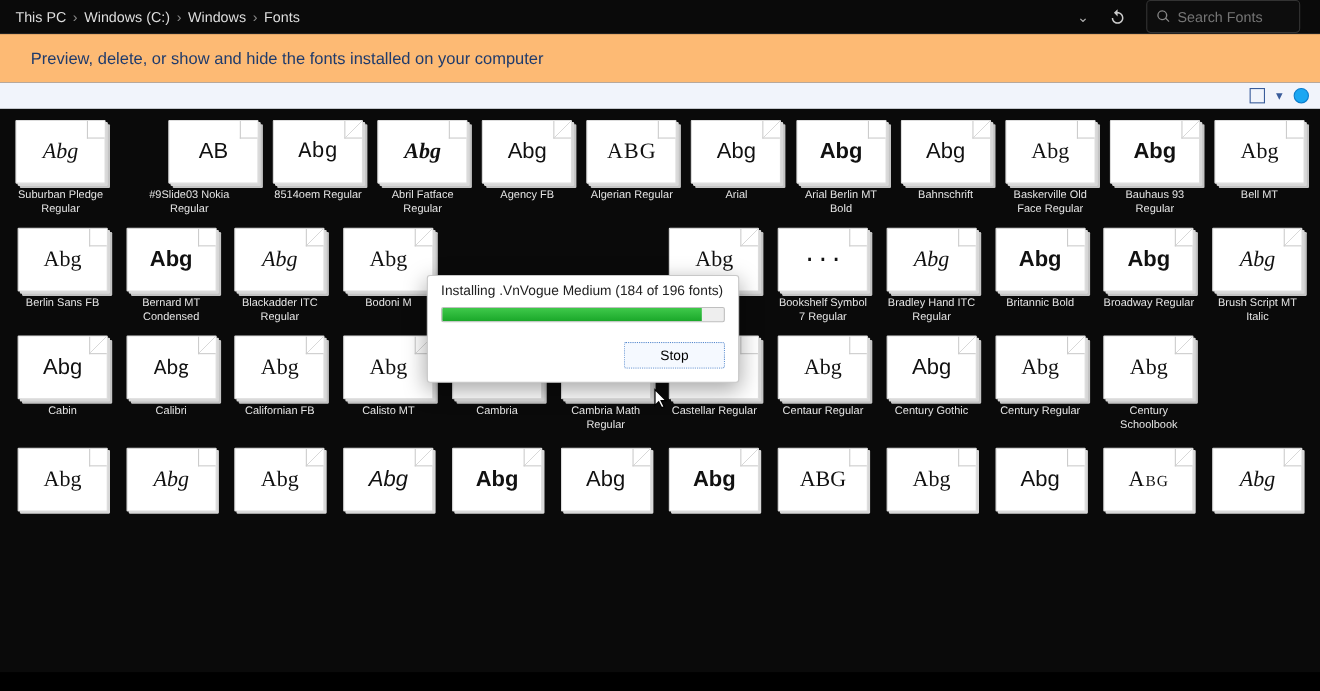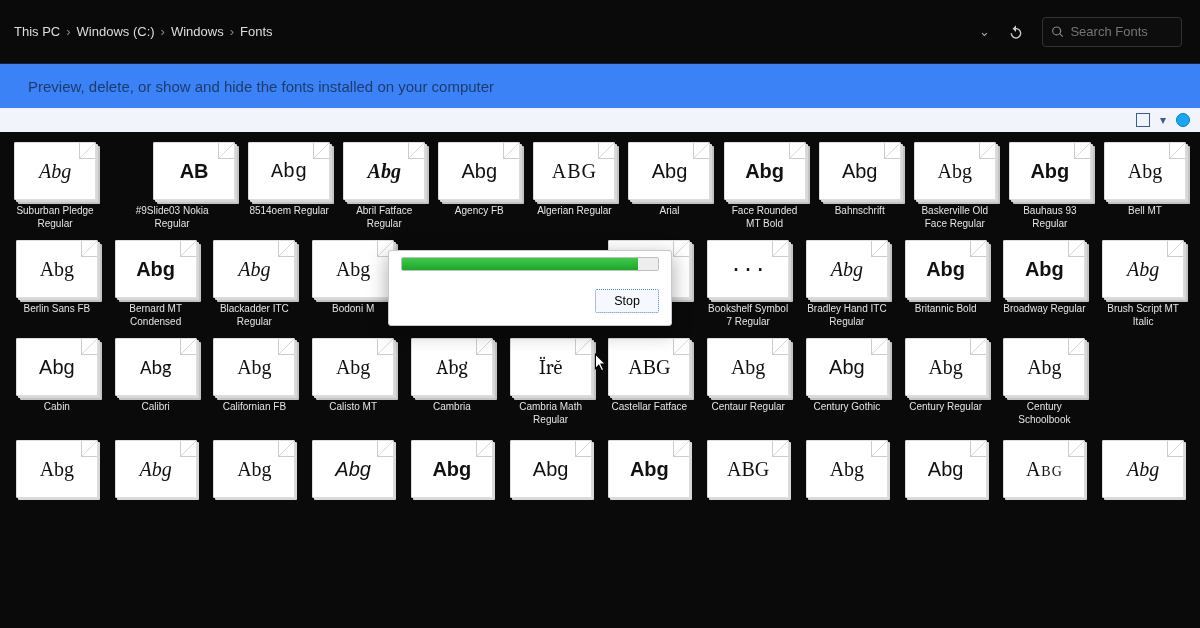--- a/index.html
+++ b/index.html
@@ -6,21 +6,21 @@
   body {
     width: 1200px;
     height: 628px;
     overflow: hidden;
     font-family: "Segoe UI", Arial, sans-serif;
     background: #000;
     color: #fff;
     position: relative;
   }
   .topbar {
-    height: 64px;
+    height: 31px;
     background: #0a0a0a;
     display: flex;
     align-items: center;
     padding: 0 10px;
     gap: 10px;
     border-bottom: 1px solid #222;
     font-size: 13px;
   }
   .breadcrumb { display: flex; align-items: center; gap: 6px; flex: 1; padding-left: 4px; }
   .crumb { color: #ddd; cursor: pointer; }
@@ -39,21 +39,21 @@
     color: #888;
     background: #0d0d0d;
     justify-content: center;
   }
   .search-input {
     background: transparent; border: none; outline: none;
     color: #ccc; font-size: 13px; width: 100%;
   }
 
   .subtitle-row {
-    background: #3b82f6;
+    background: #fdba74;
     color: #1f3b6c;
     height: 44px;
     display: flex;
     align-items: center;
     padding: 0 28px;
     font-size: 15px;
   }
 
   .toolbar-row {
     background: #f1f4fb;
@@ -164,21 +164,21 @@
     width: 92%;
   }
   .dlg-foot {
     display: flex;
     justify-content: flex-end;
     padding: 8px 12px 12px;
   }
   .dlg-btn {
     border: 1px dotted #5588cc;
     background: #f5f9ff;
-    padding: 4px 18px;
+    padding: 4px 32px;
     font-size: 12.5px;
     cursor: pointer;
     border-radius: 2px;
     text-align: right;
   }
   .cursor-arrow {
     position: absolute;
     left: 594px; top: 353px;
     width: 14px; height: 20px;
     z-index: 60;
@@ -228,21 +228,21 @@
 <div class="content" id="grid">
     <div class="font-row">
       <div class="font-cell">
         <div class="thumb" style="font-family:cursive;font-style:italic;">
           <span>Abg</span>
           <div class="dog-ear"></div>
         </div>
         <div class="font-name">Suburban Pledge Regular</div>
       </div>
       <div class="font-cell">
-        <div class="thumb" style="font-family:Arial Black, sans-serif;font-weight:700;margin-left:44px;">
+        <div class="thumb" style="font-family:Arial Black, sans-serif;font-weight:400;margin-left:44px;">
           <span>AB</span>
           <div class="dog-ear"></div>
         </div>
         <div class="font-name">#9Slide03 Nokia Regular</div>
       </div>
       <div class="font-cell">
         <div class="thumb" style="font-family:'Courier New', monospace;">
           <span>Abg</span>
           <div class="dog-ear"></div>
         </div>
@@ -274,21 +274,21 @@
           <span>Abg</span>
           <div class="dog-ear"></div>
         </div>
         <div class="font-name">Arial</div>
       </div>
       <div class="font-cell">
         <div class="thumb" style="font-family:Arial, sans-serif;font-weight:800;">
           <span>Abg</span>
           <div class="dog-ear"></div>
         </div>
-        <div class="font-name">Face Rounded MT Bold</div>
+        <div class="font-name">Arial Berlin MT Bold</div>
       </div>
       <div class="font-cell">
         <div class="thumb" style="font-family:'Arial Narrow', sans-serif;">
           <span>Abg</span>
           <div class="dog-ear"></div>
         </div>
         <div class="font-name">Bahnschrift</div>
       </div>
       <div class="font-cell">
         <div class="thumb" style="font-family:'Times New Roman', serif;">
@@ -437,21 +437,21 @@
           <span>Ïrĕ</span>
           <div class="dog-ear"></div>
         </div>
         <div class="font-name">Cambria Math Regular</div>
       </div>
       <div class="font-cell">
         <div class="thumb" style="font-family:'Times New Roman', serif;">
           <span>ABG</span>
           <div class="dog-ear"></div>
         </div>
-        <div class="font-name">Castellar Fatface</div>
+        <div class="font-name">Castellar Regular</div>
       </div>
       <div class="font-cell">
         <div class="thumb" style="font-family:'Times New Roman', serif;">
           <span>Abg</span>
           <div class="dog-ear"></div>
         </div>
         <div class="font-name">Centaur Regular</div>
       </div>
       <div class="font-cell">
         <div class="thumb" style="font-family:'Century Gothic','Lucida Sans',sans-serif;">
@@ -546,20 +546,21 @@
         <div class="thumb" style="font-family:cursive;font-style:italic;">
           <span>Abg</span>
           <div class="dog-ear"></div>
         </div>
       </div>
     </div>
   </div>
 
 <div class="dialog">
   <div class="dlg-body">
+    <div class="dlg-status">Installing .VnVogue Medium (184 of 196 fonts)</div>
     <div class="prog-outer">
       <div class="prog-inner"></div>
     </div>
   </div>
   <div class="dlg-foot">
     <button class="dlg-btn">Stop</button>
   </div>
 </div>
 
 <svg class="cursor-arrow" viewBox="0 0 12 18">

